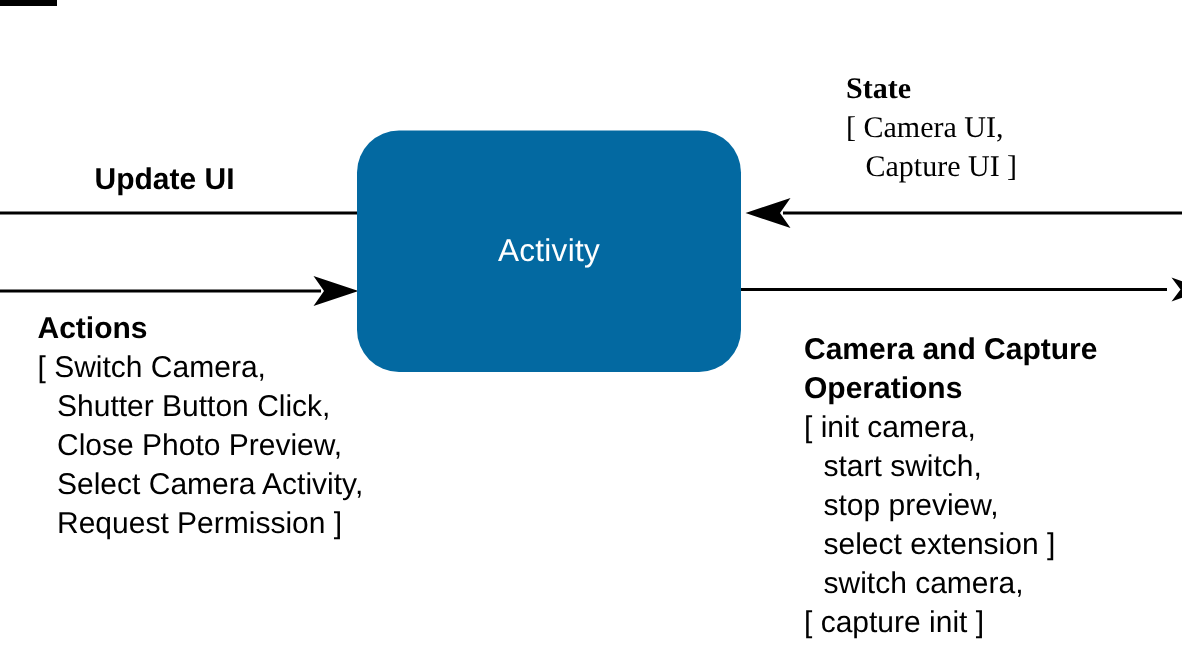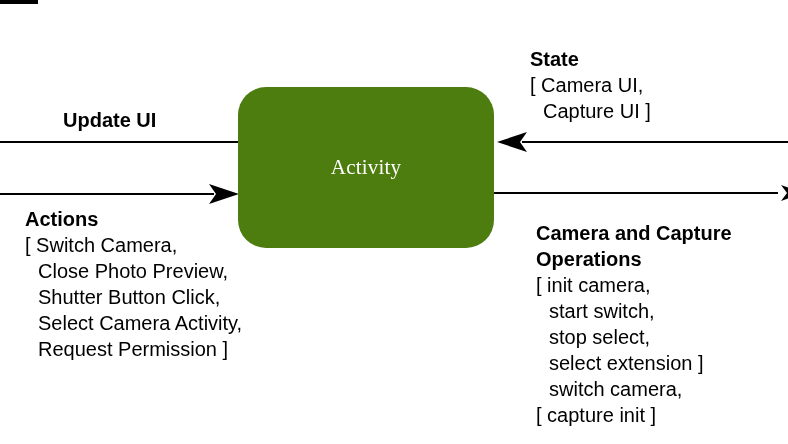--- a/index.html
+++ b/index.html
@@ -34,25 +34,24 @@
     width: 788px;
     height: 444px;
   }
   .node {
     position: absolute;
     left: 238px;
     top: 87px;
     width: 256px;
     height: 161px;
     border-radius: 28px;
-    background: #4d7c0f;
+    background: #0369a1;
     display: flex;
     align-items: center;
     justify-content: center;
-    font-family: Liberation Serif, serif;
   }
   .node-label {
     color: #ffffff;
     font-size: 21px;
     letter-spacing: 0.2px;
   }
   .txt {
     position: absolute;
     font-size: 20px;
     line-height: 26px;
@@ -61,22 +60,23 @@
   .bold { font-weight: bold; }
   .update-ui {
     left: 63px;
     top: 107px;
   }
   .actions-block {
     left: 25px;
     top: 206px;
   }
   .state-block {
-    left: 530px;
+    left: 564px;
     top: 46px;
+    font-family: Liberation Serif, serif;
   }
   .ops-block {
     left: 536px;
     top: 204px;
     margin-top: 16px;
   }
   .ops-title {
     white-space: normal;
     width: 218px;
   }
@@ -113,35 +113,35 @@
 
   <div class="node">
     <span class="node-label">Activity</span>
   </div>
 
   <div class="txt bold update-ui">Update UI</div>
 
   <div class="txt actions-block">
     <div class="bold">Actions</div>
     <div>[ Switch Camera,</div>
+    <div class="indent">Shutter Button Click,</div>
     <div class="indent">Close Photo Preview,</div>
-    <div class="indent">Shutter Button Click,</div>
     <div class="indent">Select Camera Activity,</div>
     <div class="indent">Request Permission ]</div>
   </div>
 
   <div class="txt state-block">
     <div class="bold">State</div>
     <div>[ Camera UI,</div>
     <div class="indent">Capture UI ]</div>
   </div>
 
   <div class="txt ops-block">
     <div class="bold ops-title">Camera and Capture Operations</div>
     <div>[ init camera,</div>
     <div class="indent">start switch,</div>
-    <div class="indent">stop select,</div>
+    <div class="indent">stop preview,</div>
     <div class="indent">select extension ]</div>
     <div class="indent">switch camera,</div>
     <div>[ capture init ]</div>
   </div>
 
 </div>
 
 </body></html>

